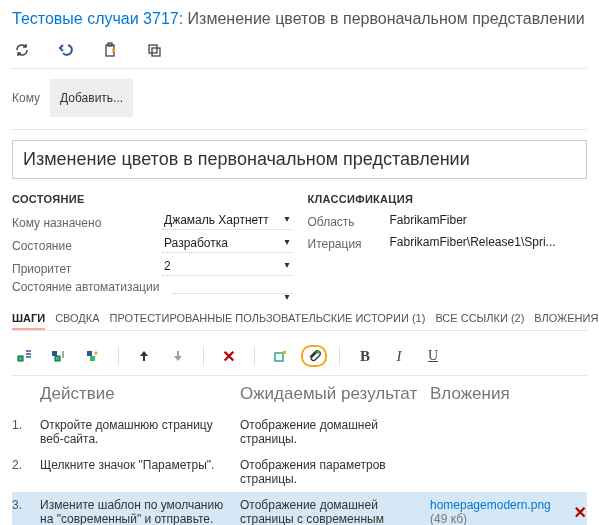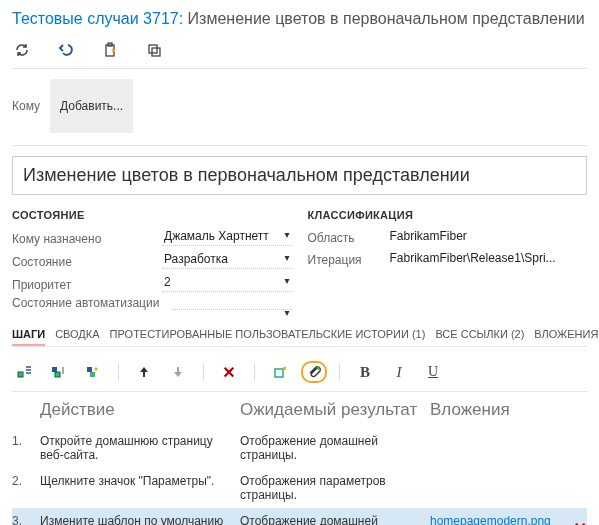--- a/index.html
+++ b/index.html
@@ -14,21 +14,21 @@
   .container { padding: 10px 12px; }
   .header { font-size: 16px; margin-bottom: 8px; }
   .header .link { color: #0078d4; }
   .header .title { color: #555; }
 
   .toolbar-top { display: flex; align-items: center; gap: 28px; padding: 6px 2px 10px; border-bottom: 1px solid #e5e5e5; }
   .toolbar-top .icon { width: 16px; height: 16px; color: #444; cursor: pointer; }
 
   .tags-row { display: flex; align-items: center; gap: 10px; padding: 10px 0 12px; border-bottom: 1px solid #e5e5e5; }
   .tags-label { color: #666; }
-  .tag-add { background: #eee; color: #333; padding: 20px 10px; cursor: pointer; }
+  .tag-add { background: #eee; color: #333; padding: 12px 10px; cursor: pointer; }
 
   .title-input {
     width: 100%; font-size: 18px; padding: 8px 10px; margin: 10px 0 14px;
     border: 1px solid #ccc; color: #333; font-family: inherit;
   }
 
   .fields { display: flex; gap: 16px; }
   .col { flex: 1; }
   .section-h { font-size: 11px; font-weight: 700; color: #333; letter-spacing: 0.3px; margin-bottom: 6px; }
   .field-row { display: flex; align-items: flex-end; margin-bottom: 4px; }

